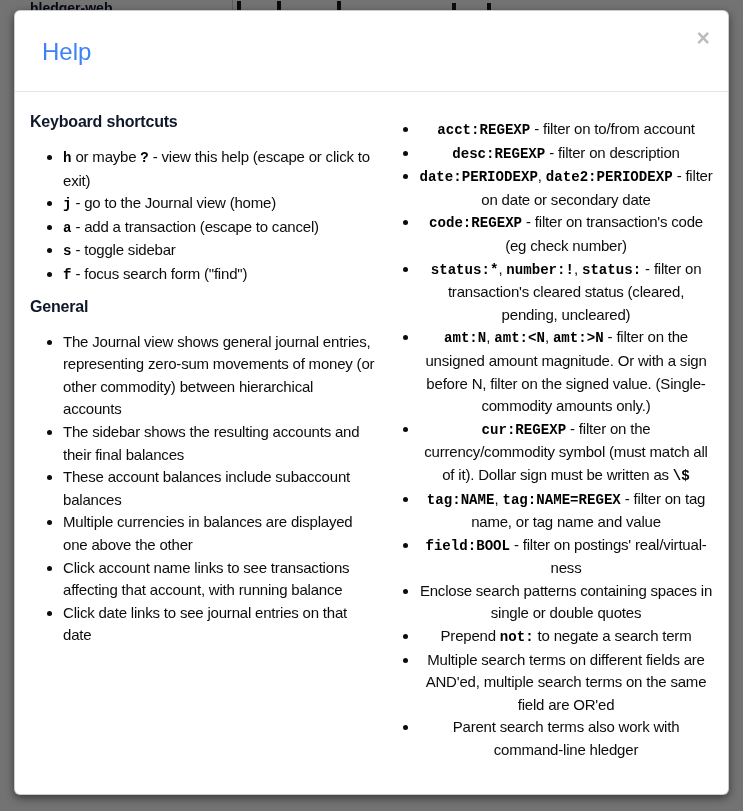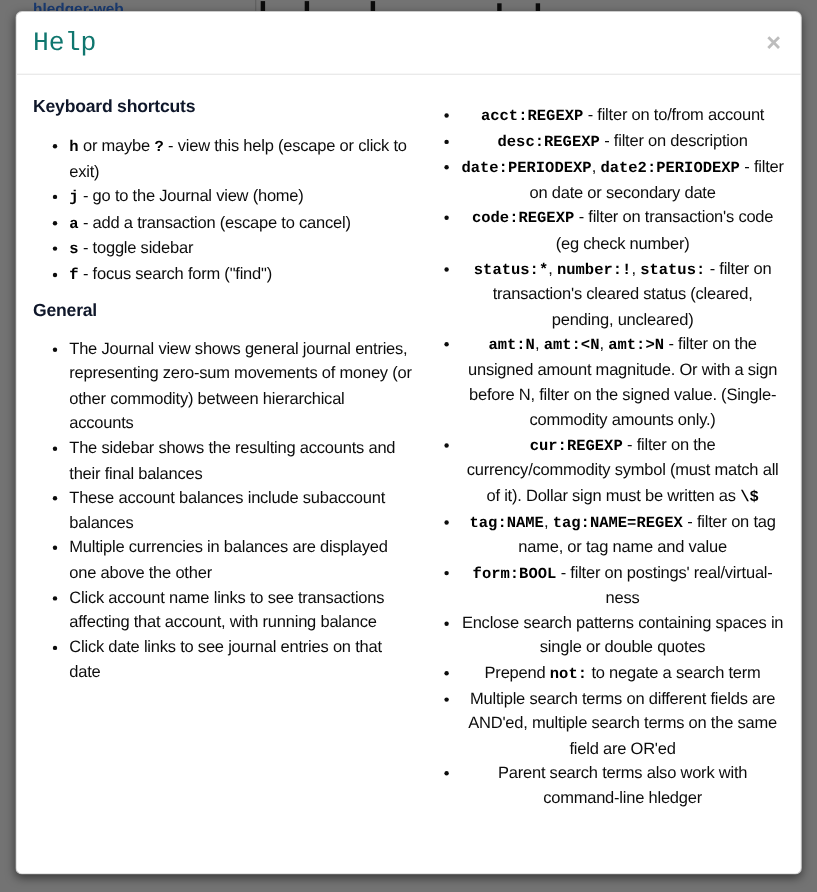--- a/index.html
+++ b/index.html
@@ -8,39 +8,39 @@
     width:743px; height:811px; overflow:hidden; position:relative;
     background:#ffffff;
     font-family:"Liberation Sans","DejaVu Sans",sans-serif;
     color:#111;
   }
 
   
   .page-bg { position:absolute; top:0; left:0; width:743px; height:18px; background:#fff; }
   .brand-link {
     position:absolute; top:0px; left:30px;
-    font-size:14px; font-weight:bold; text-decoration:none; color:#3b82f6;
+    font-size:14px; font-weight:bold; text-decoration:none; color:#0f172a;
   }
   .bg-divider { position:absolute; top:0; left:232px; width:1px; height:16px; background:#cfcfcf; }
   .bg-frags {
     position:absolute; top:1px; left:237px; width:4px; height:11px; background:#1c1c1c;
     box-shadow:40px 0 0 #1c1c1c, 100px 0 0 #1c1c1c, 215px 2px 0 #1c1c1c, 250px 2px 0 #1c1c1c;
   }
 
   
   .backdrop { position:absolute; inset:0; background:rgba(0,0,0,0.55); z-index:1; }
 
   
   .modal {
     position:absolute; z-index:2; left:14px; top:10px; width:715px; height:785px;
     background:#fff; border-radius:6px; border:1px solid rgba(0,0,0,0.2);
     box-shadow:0 3px 9px rgba(0,0,0,0.5);
   }
   .modal-header { position:relative; padding:14px 15px 12px; border-bottom:1px solid #e5e5e5; }
-  .modal-title { margin:0; font-size:24px; font-weight:400; line-height:30px; color:#0f766e;font-family:Liberation Mono, monospace; }
+  .modal-title { margin:12px; font-size:24px; font-weight:400; line-height:30px; color:#3b82f6; }
   .close-btn {
     position:absolute; top:14px; right:14px; border:none; background:none; padding:2px 4px;
     font-size:23px; font-weight:bold; line-height:1; color:#bdbdbd; cursor:pointer;
     font-family:"Liberation Sans",sans-serif;
   }
   .modal-body { display:flex; padding:12px 15px 15px; }
   .col-left  { width:345px; flex:none; }
   .col-right { flex:1; margin-left:8px; }
 
   .section-heading {
@@ -97,21 +97,21 @@
     <div class="col-right">
       <ul class="help-list">
           <li><code>acct:REGEXP</code> - filter on to/from account</li>
           <li><code>desc:REGEXP</code> - filter on description</li>
           <li><code>date:PERIODEXP</code>, <code>date2:PERIODEXP</code> - filter on date or secondary date</li>
           <li><code>code:REGEXP</code> - filter on transaction's code (eg check number)</li>
           <li><code>status:*</code>, <code>number:!</code>, <code>status:</code> - filter on transaction's cleared status (cleared, pending, uncleared)</li>
           <li><code>amt:N</code>, <code>amt:&lt;N</code>, <code>amt:&gt;N</code> - filter on the unsigned amount magnitude. Or with a sign before N, filter on the signed value. (Single-commodity amounts only.)</li>
           <li><code>cur:REGEXP</code> - filter on the currency/commodity symbol (must match all of it). Dollar sign must be written as <code>\$</code></li>
           <li><code>tag:NAME</code>, <code>tag:NAME=REGEX</code> - filter on tag name, or tag name and value</li>
-          <li><code>form:BOOL</code> - filter on postings' real/virtual-ness</li>
+          <li><code>field:BOOL</code> - filter on postings' real/virtual-ness</li>
           <li>Enclose search patterns containing spaces in single or double quotes</li>
           <li>Prepend <code>not:</code> to negate a search term</li>
           <li>Multiple search terms on different fields are AND'ed, multiple search terms on the same field are OR'ed</li>
           <li>Parent search terms also work with command-line hledger</li>
         </ul>
     </div>
   </div>
 </div>
 
 </body></html>

